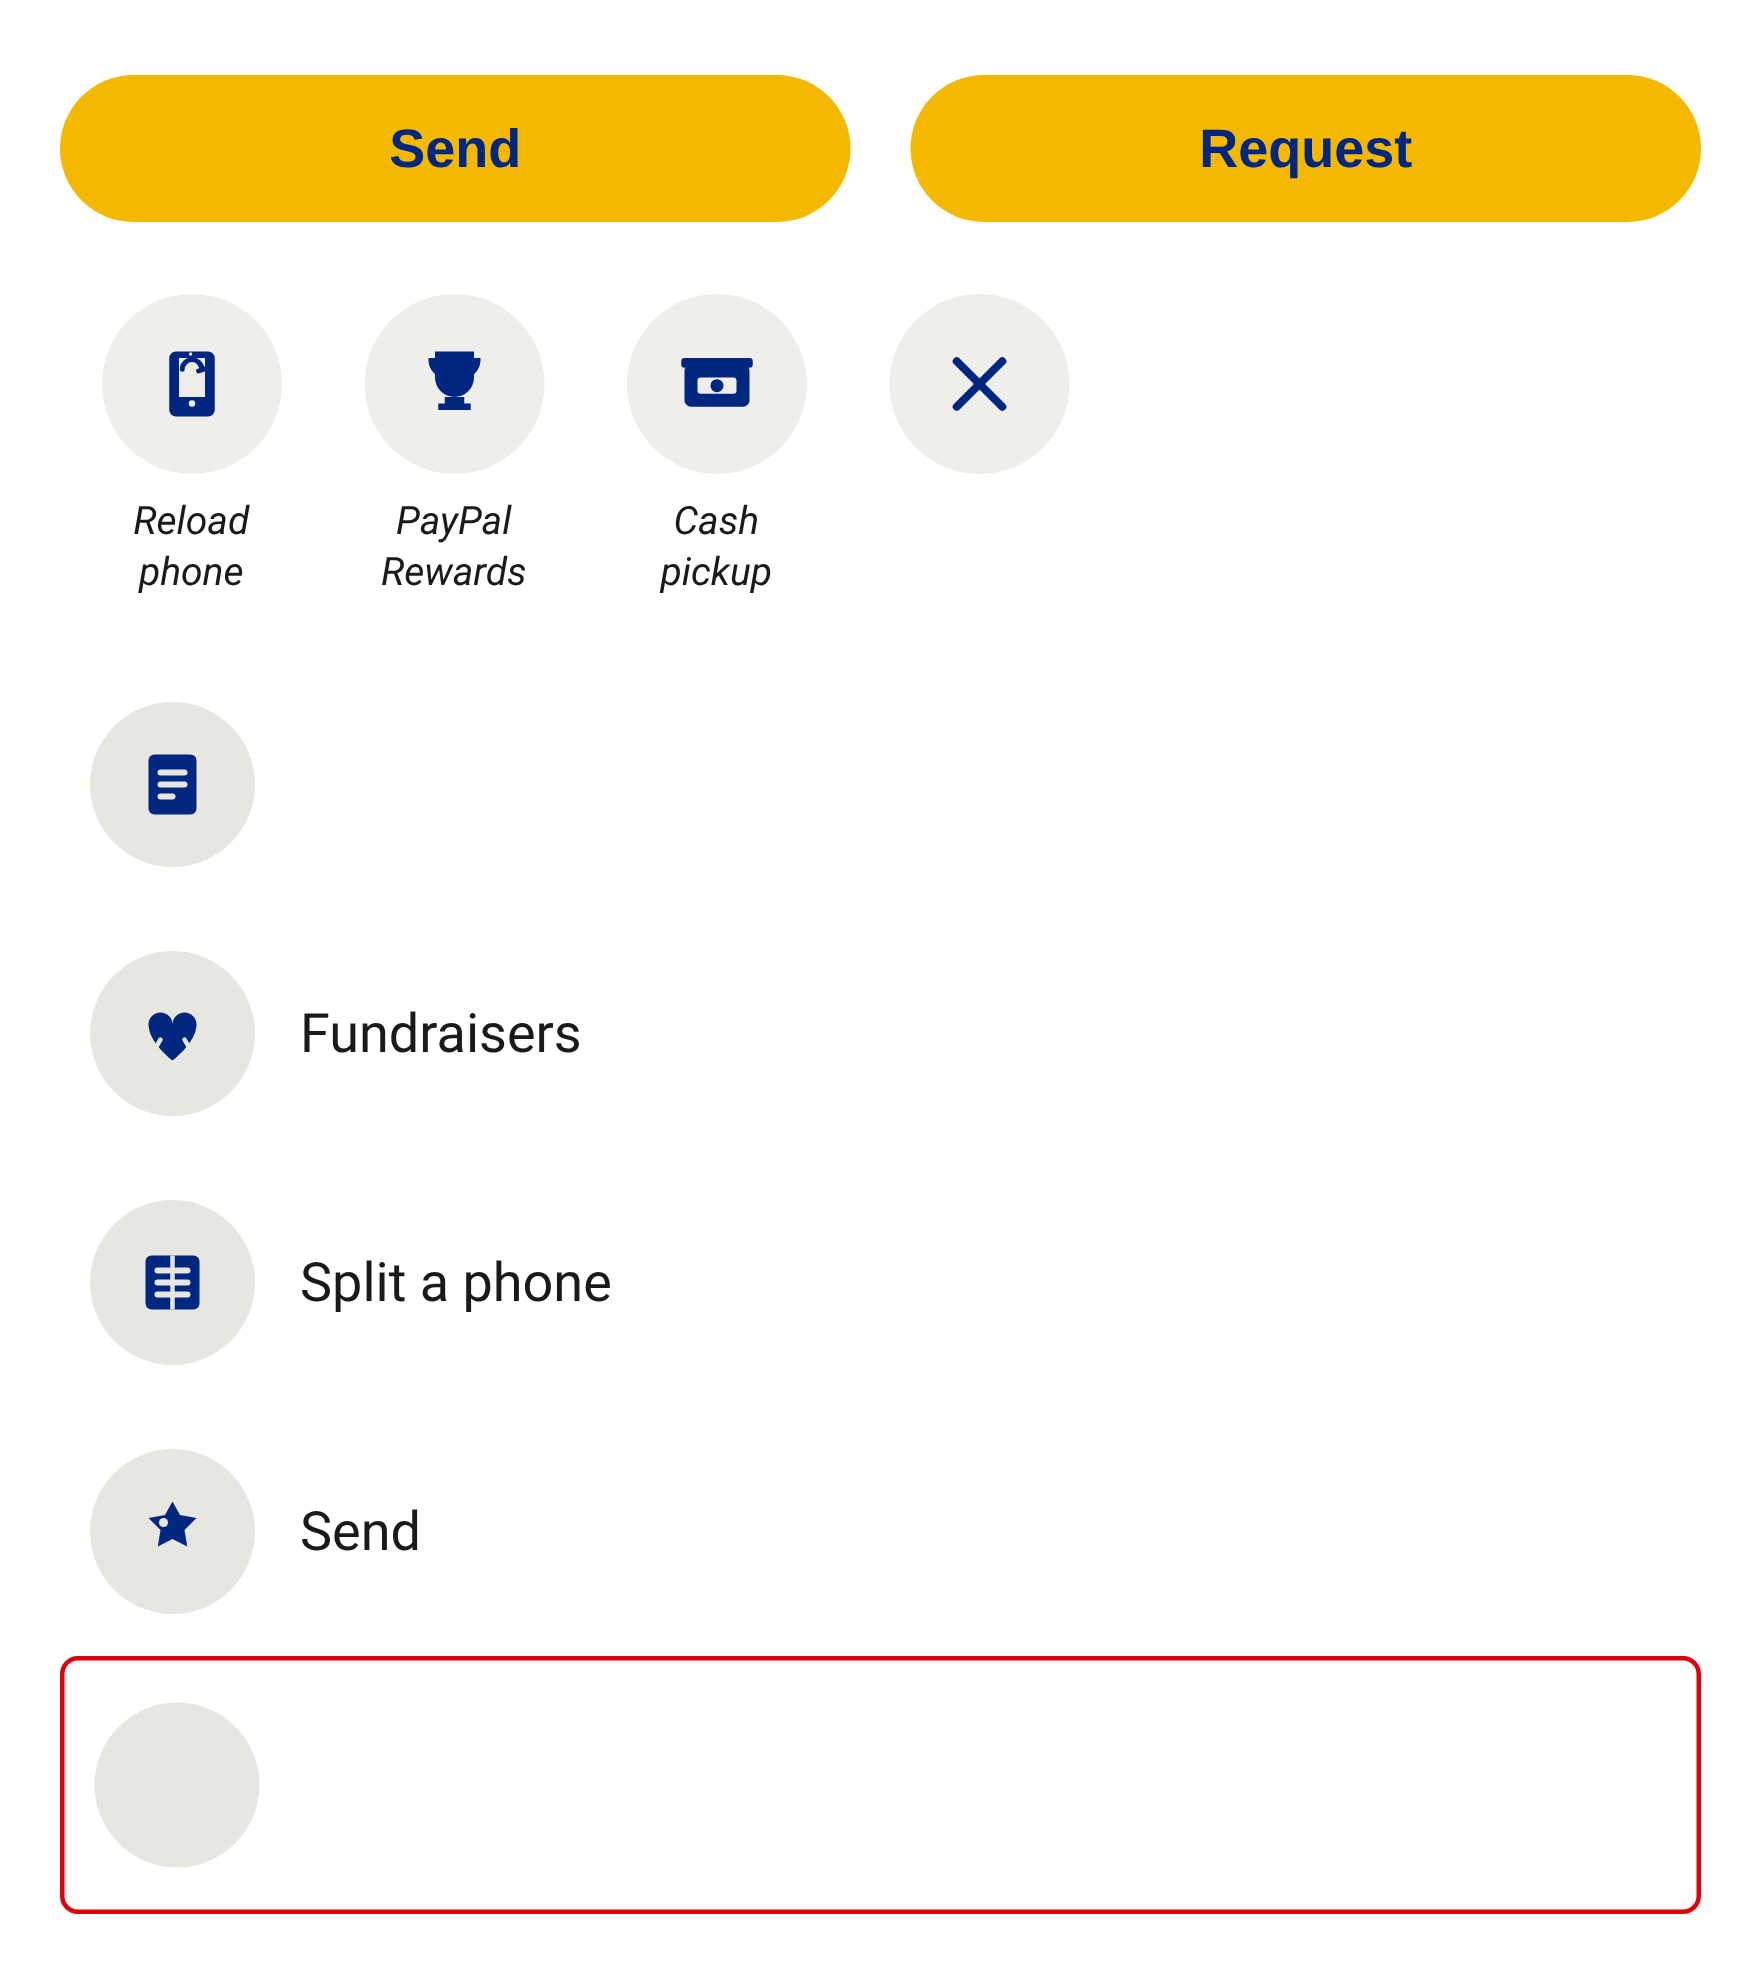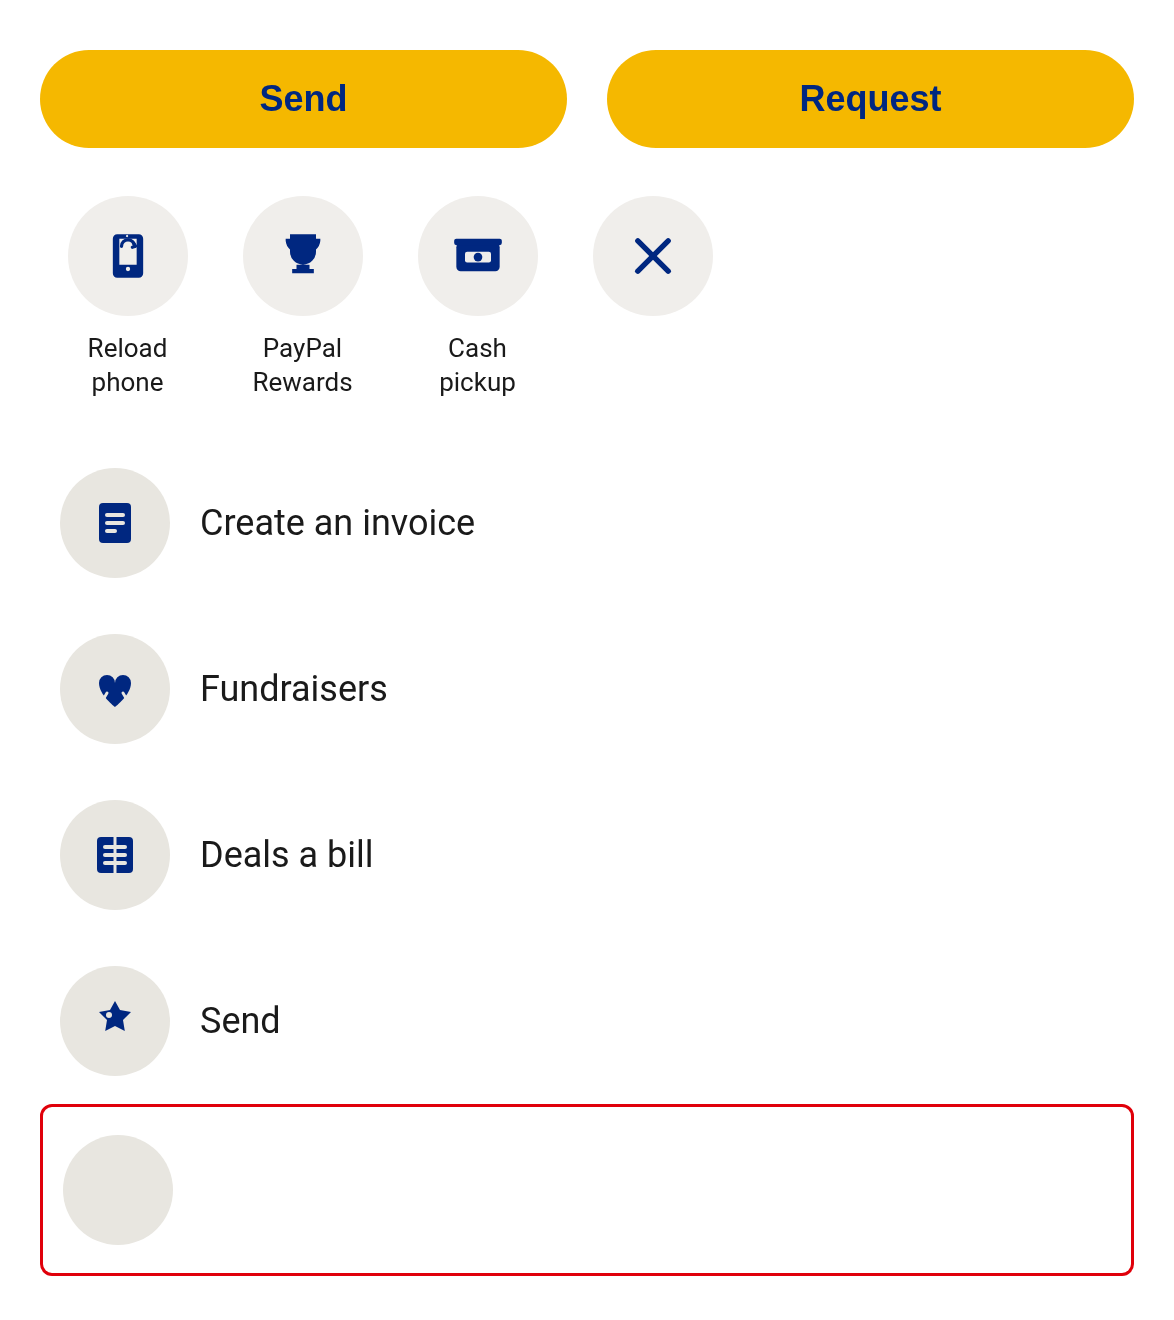--- a/index.html
+++ b/index.html
@@ -65,20 +65,21 @@
       width: 52px;
       height: 52px;
       fill: #002780;
     }
 
     .icon-label {
       font-size: 26px;
       color: #1a1a1a;
       text-align: center;
       line-height: 1.3;
+      font-style: italic;
     }
 
     .list-section {
       display: flex;
       flex-direction: column;
       gap: 0px;
     }
 
     .list-item {
       display: flex;
@@ -176,21 +177,20 @@
 
   <div class="list-item">
     <div class="list-icon-circle">
       <svg viewBox="0 0 24 24" xmlns="http://www.w3.org/2000/svg">
         <rect x="4" y="2" width="16" height="20" rx="2"></rect>
         <rect x="7" y="7" width="10" height="2" rx="1" fill="#e8e6e0"></rect>
         <rect x="7" y="11" width="10" height="2" rx="1" fill="#e8e6e0"></rect>
         <rect x="7" y="15" width="6" height="2" rx="1" fill="#e8e6e0"></rect>
       </svg>
     </div>
-    <span class="list-label">Create an invoice</span>
   </div>
 
   <div class="list-item">
     <div class="list-icon-circle">
       <svg viewBox="0 0 24 24" xmlns="http://www.w3.org/2000/svg">
         <path d="M12 21C12 21 4 15 4 9a4 4 0 0 1 8 0 4 4 0 0 1 8 0c0 6-8 12-8 12z"></path>
         <path d="M8 14 Q6 17 5 20" stroke="#e8e6e0" stroke-width="1.5" fill="none" stroke-linecap="round"></path>
         <path d="M16 14 Q18 17 19 20" stroke="#e8e6e0" stroke-width="1.5" fill="none" stroke-linecap="round"></path>
       </svg>
     </div>
@@ -200,21 +200,21 @@
   <div class="list-item">
     <div class="list-icon-circle">
       <svg viewBox="0 0 24 24" xmlns="http://www.w3.org/2000/svg">
         <rect x="3" y="3" width="18" height="18" rx="2"></rect>
         <rect x="6" y="7" width="12" height="2" rx="1" fill="#e8e6e0"></rect>
         <rect x="6" y="11" width="12" height="2" rx="1" fill="#e8e6e0"></rect>
         <rect x="6" y="15" width="12" height="2" rx="1" fill="#e8e6e0"></rect>
         <line x1="12" y1="3" x2="12" y2="21" stroke="#e8e6e0" stroke-width="1.5"></line>
       </svg>
     </div>
-    <span class="list-label">Deals a bill</span>
+    <span class="list-label">Split a phone</span>
   </div>
 
   <div class="list-item">
     <div class="list-icon-circle">
       <svg viewBox="0 0 24 24" xmlns="http://www.w3.org/2000/svg">
         <path d="M12 2l2.5 4.5L20 7.5l-4 4 .9 5.5L12 14.5 7.1 17l.9-5.5-4-4 5.5-1L12 2z"></path>
         <circle cx="9" cy="9" r="1.5" fill="#e8e6e0"></circle>
       </svg>
     </div>
     <span class="list-label">Send</span>

